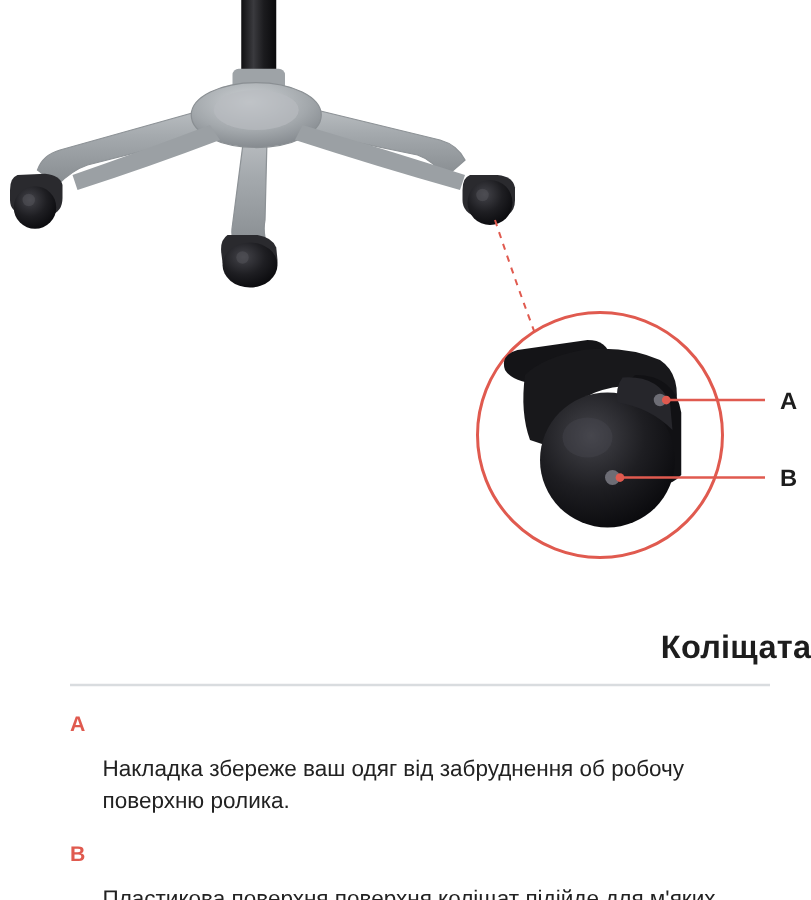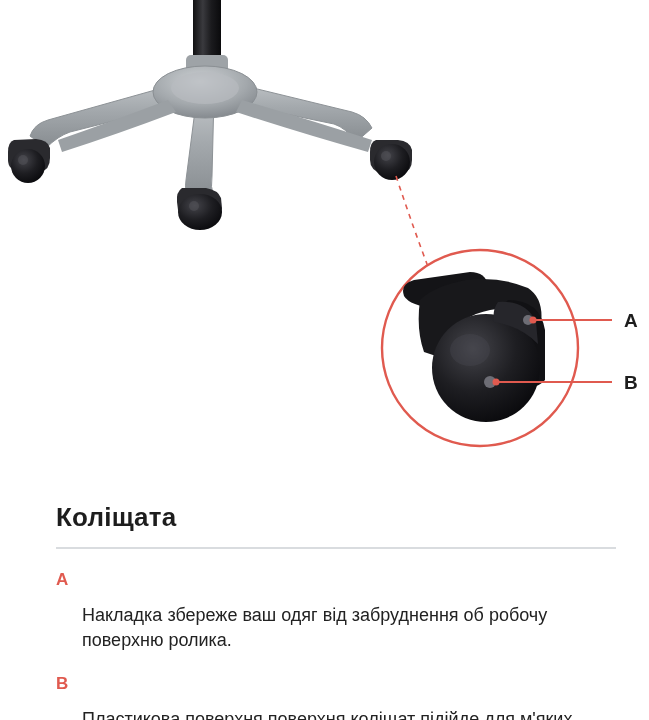--- a/index.html
+++ b/index.html
@@ -35,20 +35,21 @@
     top: 470px;
     width: 649px;
     padding: 0;
   }
   #section-title {
     font-size: 26px;
     font-weight: bold;
     color: #1d1d1d;
     margin: 32px 0 0 56px;
     letter-spacing: .2px;
+    text-align: right;
   }
   #divider {
     margin: 14px 0 0 56px;
     width: 560px;
     height: 2px;
     background: #d9dcdf;
   }
   .feature-row {
     display: flex;
     align-items: flex-start;

